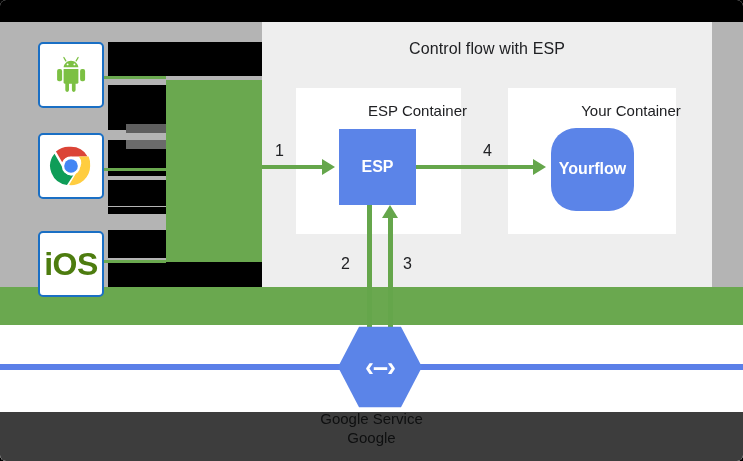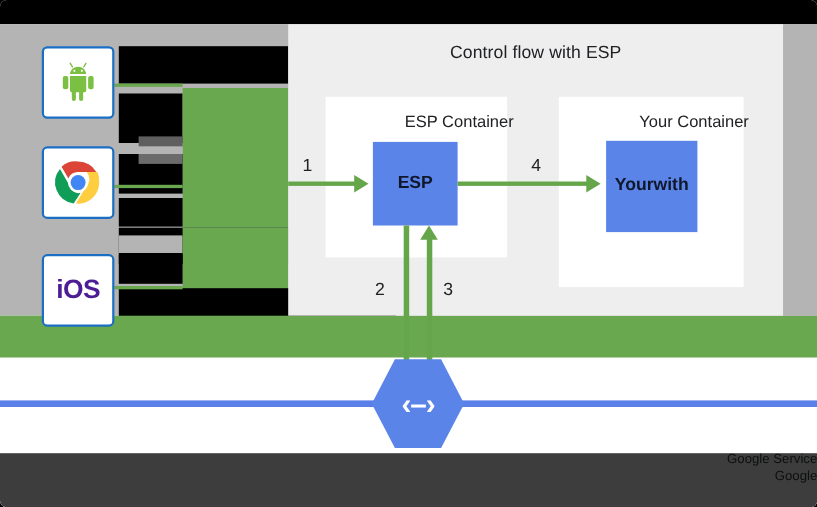--- a/index.html
+++ b/index.html
@@ -48,44 +48,44 @@
     color: #202124;
     letter-spacing: .1px;
   }
 
   
   .card {
     position: absolute;
     background: #ffffff;
   }
   #card-esp  { left: 296px; top: 88px; width: 165px; height: 146px; }
-  #card-your { left: 508px; top: 88px; width: 168px; height: 173px; }
+  #card-your { left: 508px; top: 88px; width: 168px; height: 146px; }
   .card-label {
     position: absolute; top: 14px; left: 0; width: 100%;
     text-align: center;
     font-size: 15px;
     color: #202124;
     margin-left: 39px;
   }
 
   
   .bluebox {
     position: absolute;
     background: #5b84e8;
-    color: #0f172a;
+    color: #ffffff;
     font-weight: bold;
     display: flex;
     align-items: center;
     justify-content: center;
     text-align: center;
     line-height: 1.15;
     font-size: 16px;
   }
   #box-esp  { left: 339px; top: 129px; width: 77px; height: 76px; }
-  #box-your { left: 551px; top: 128px; width: 83px; height: 83px; }
+  #box-your { left: 551px; top: 128px; width: 83px; height: 83px; border-radius: 25px; }
 
   
   .garrow-h {
     position: absolute;
     height: 4px;
     background: #65a64b;
   }
   .ghead-r {
     position: absolute;
     width: 0; height: 0;
@@ -144,23 +144,23 @@
     border-radius: 5px;
     box-sizing: border-box;
     display: flex;
     align-items: center;
     justify-content: center;
   }
   #tile-android { left: 38px; top: 42px; }
   #tile-chrome  { left: 38px; top: 133px; }
   #tile-ios     { left: 38px; top: 231px; }
   .ios-text {
-    font-size: 24px;
+    font-size: 32px;
     font-weight: bold;
-    color: #4c1d95;
+    color: #4d7c0f;
     letter-spacing: -0.5px;
   }
 
   
   .stub { position: absolute; height: 3px; background: #6aa84f; }
 
   
   .blue-line {
     position: absolute; left: 0; top: 364px; width: 743px; height: 6px;
     background: #5b7fe8;
@@ -173,22 +173,22 @@
     background: #5b84e8;
     clip-path: polygon(25% 2%, 75% 2%, 100% 50%, 75% 98%, 25% 98%, 0% 50%);
     display: flex; align-items: center; justify-content: center;
     color: #ffffff;
     font-size: 27px;
     font-weight: bold;
     letter-spacing: -1px;
   }
   .hex-caption {
     position: absolute; left: 0; top: 410px; width: 743px;
-    text-align: right;
-    font-size: 12px;
+    text-align: center;
+    font-size: 15px;
     color: #3c4043;
     line-height: 1.25;
   }
   
   .dark-overlay {
     position: absolute; left: 0; top: 412px; width: 743px; height: 49px;
     background: rgba(0,0,0,0.76);
   }
 </style>
 </head>
@@ -262,21 +262,21 @@
     <div class="card-label">ESP Container</div>
   </div>
   <div class="card" id="card-your">
     <div class="card-label">Your Container</div>
   </div>
 
   <div class="bluebox" id="box-esp">ESP</div>
   <div class="bluebox" id="box-your">
       <span>Your</span>
       <br>
-      <span>with</span>
+      <span>flow</span>
     </div>
 
   <div class="garrow-h" id="a1-line"></div>
   <div class="ghead-r" id="a1-head"></div>
   <div class="arrow-num" id="n1">1</div>
 
   <div class="garrow-h" id="a4-line"></div>
   <div class="ghead-r" id="a4-head"></div>
   <div class="arrow-num" id="n4">4</div>
 

